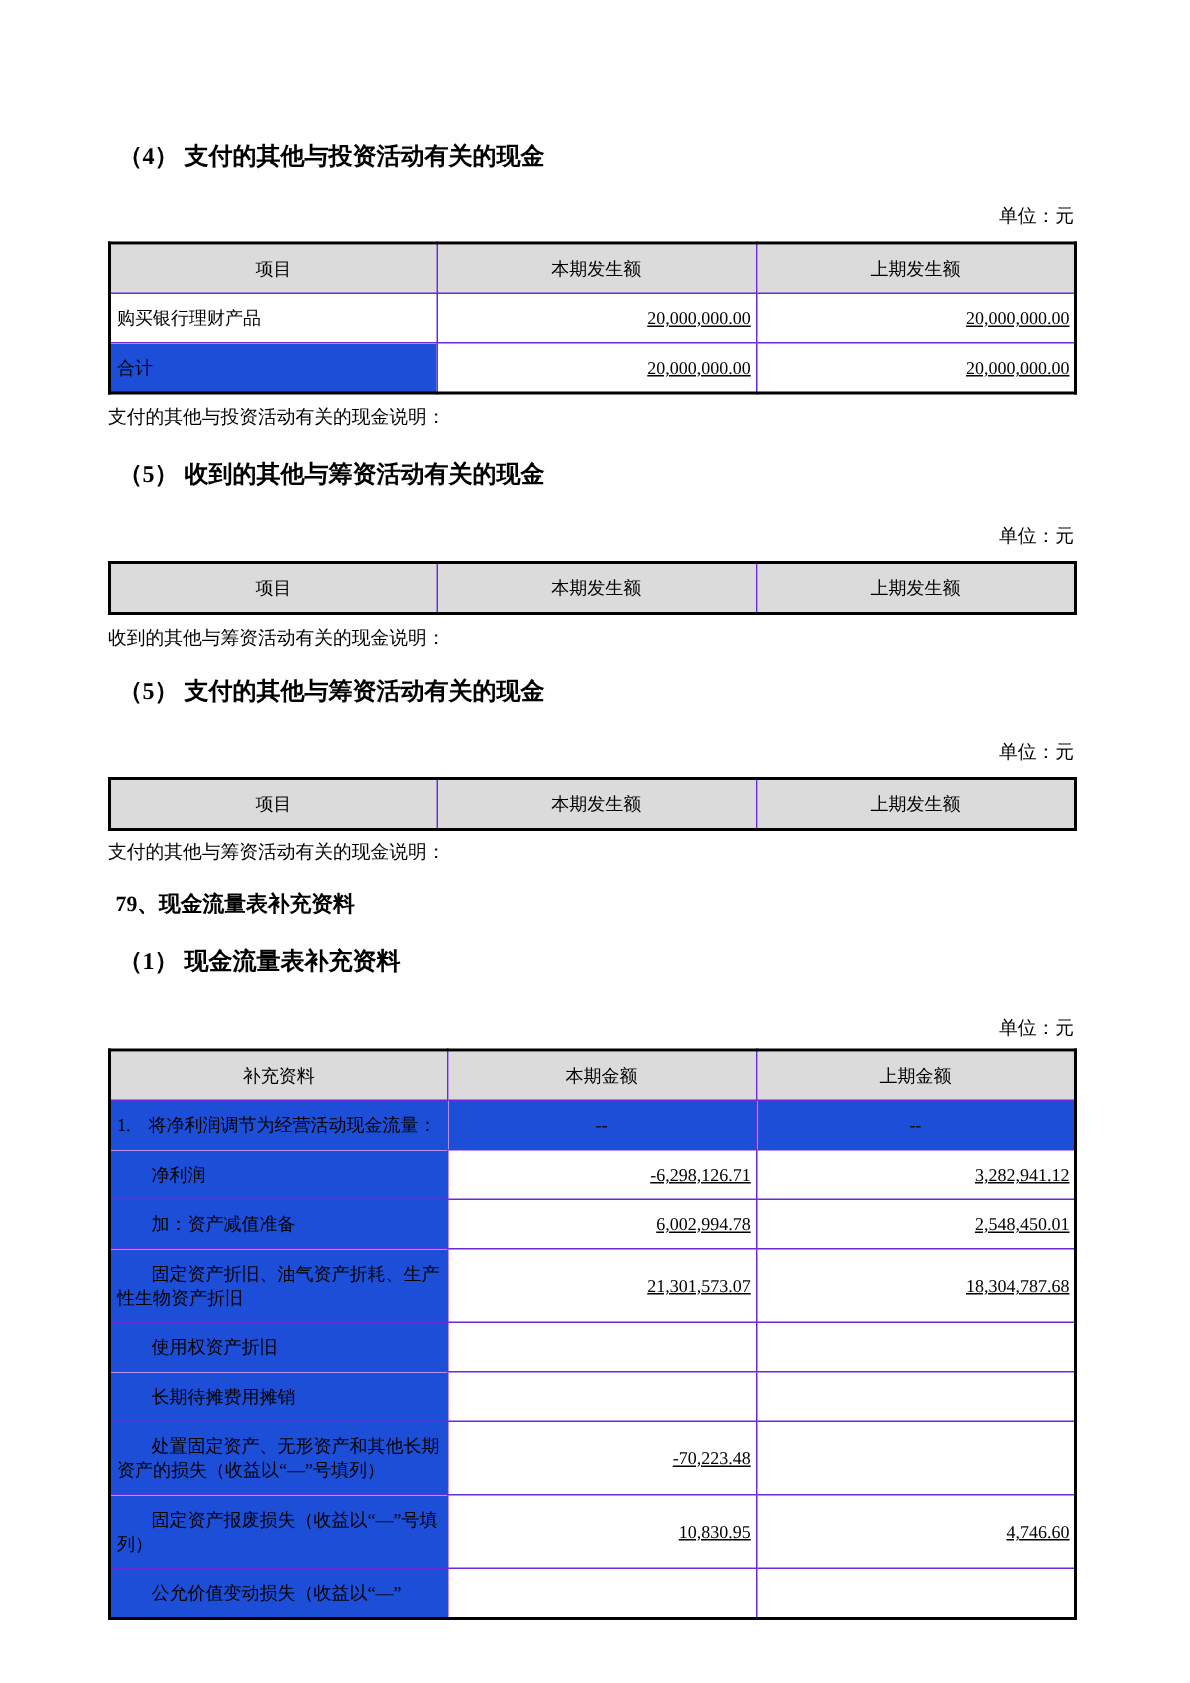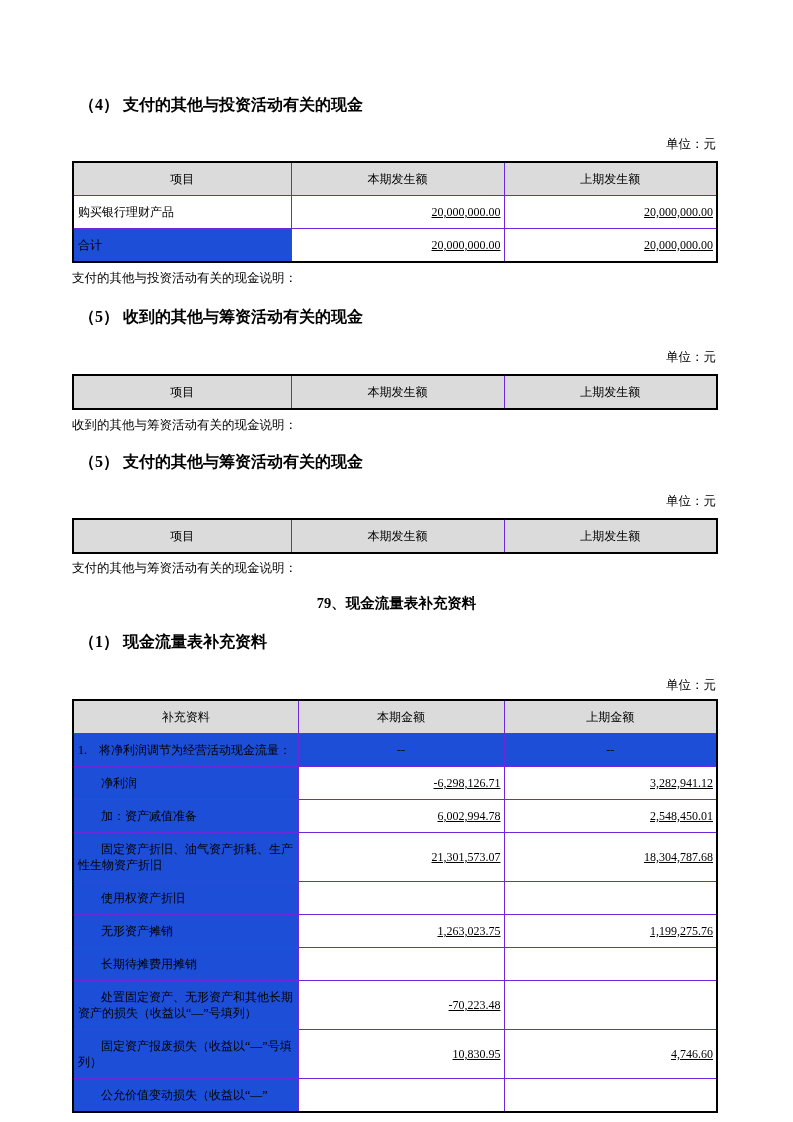--- a/index.html
+++ b/index.html
@@ -23,21 +23,21 @@
   .unit-line {
     text-align: right; font-size: 12.5px; line-height: 16px;
     margin: 22px 0 9px 0;
   }
   .note-line {
     font-size: 12.5px; line-height: 16px; margin: 7px 0 0 0;
   }
 
   .mt-sec   { margin-top: 22px; }
   .mt-sec2  { margin-top: 20px; }
-  .mt-num   { margin-top: 18px; text-align: center; }
+  .mt-num   { margin-top: 18px; }
   .mt-sub   { margin-top: 21px; }
   .unit-tight { margin-top: 23px; }
   .unit-last  { margin-top: 26px; margin-bottom: 6px; }
 
   table.doc-table {
     border-collapse: collapse; table-layout: fixed;
     width: 644px; font-size: 12px;
     border: 2px solid #000000;
   }
   .doc-table th, .doc-table td {
@@ -167,25 +167,20 @@
       <td class="label shaded hang">固定资产折旧、油气资产折耗、生产性生物资产折旧</td>
       <td class="num">21,301,573.07</td>
       <td class="num">18,304,787.68</td>
     </tr>
     <tr>
       <td class="label shaded hang">使用权资产折旧</td>
       <td class="num"></td>
       <td class="num"></td>
     </tr>
     <tr>
-      <td class="label shaded hang">无形资产摊销</td>
-      <td class="num">1,263,023.75</td>
-      <td class="num">1,199,275.76</td>
-    </tr>
-    <tr>
       <td class="label shaded hang">长期待摊费用摊销</td>
       <td class="num"></td>
       <td class="num"></td>
     </tr>
     <tr>
       <td class="label shaded hang">处置固定资产、无形资产和其他长期资产的损失（收益以“—”号填列）</td>
       <td class="num">-70,223.48</td>
       <td class="num"></td>
     </tr>
     <tr>

